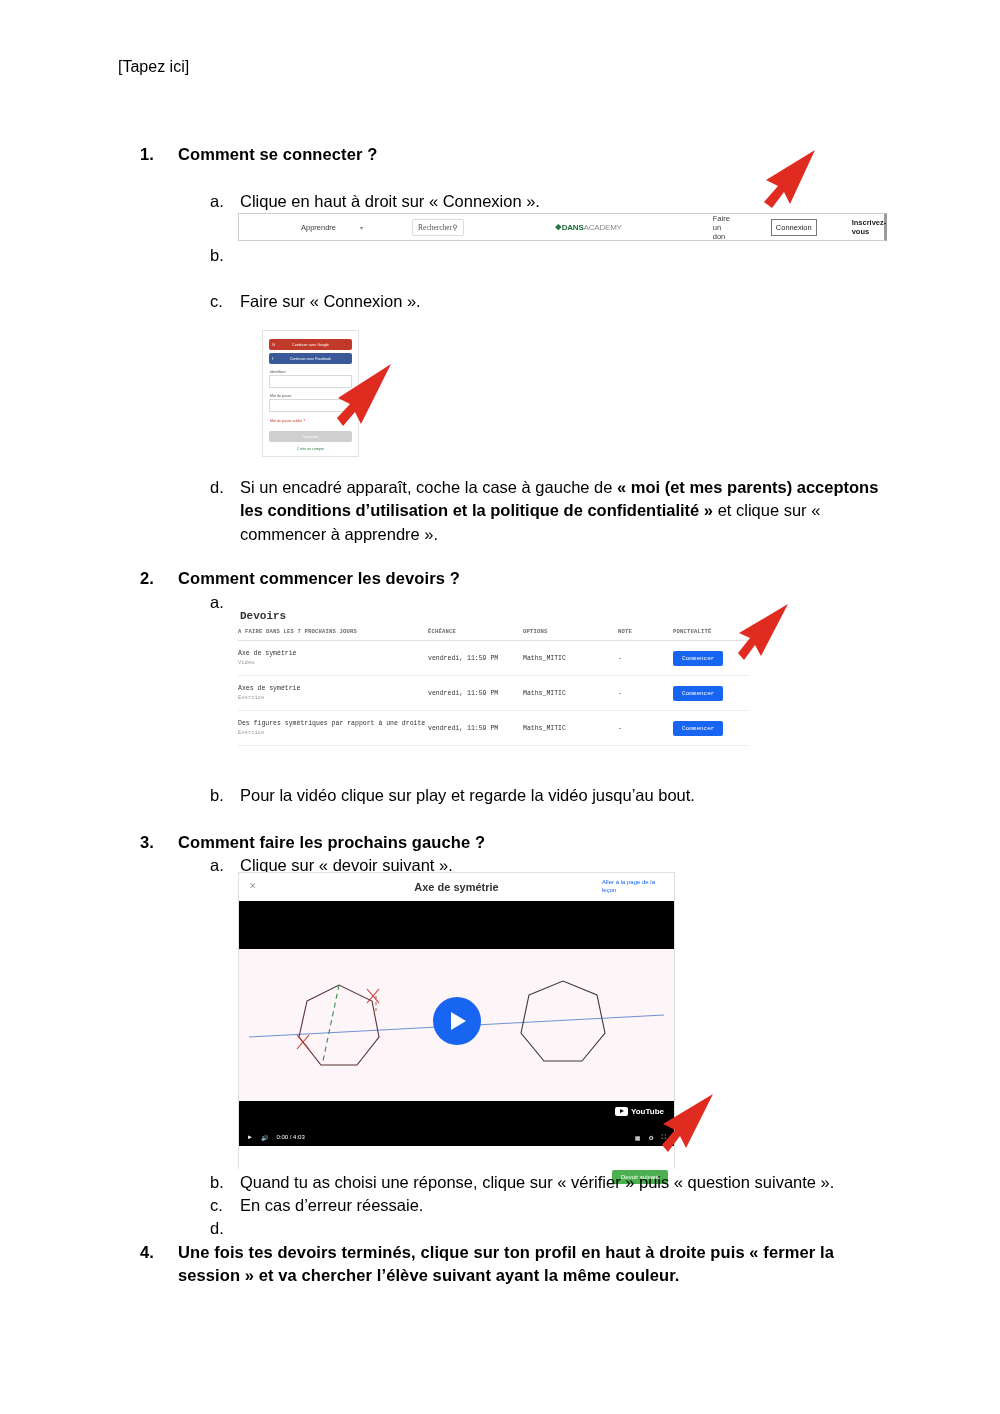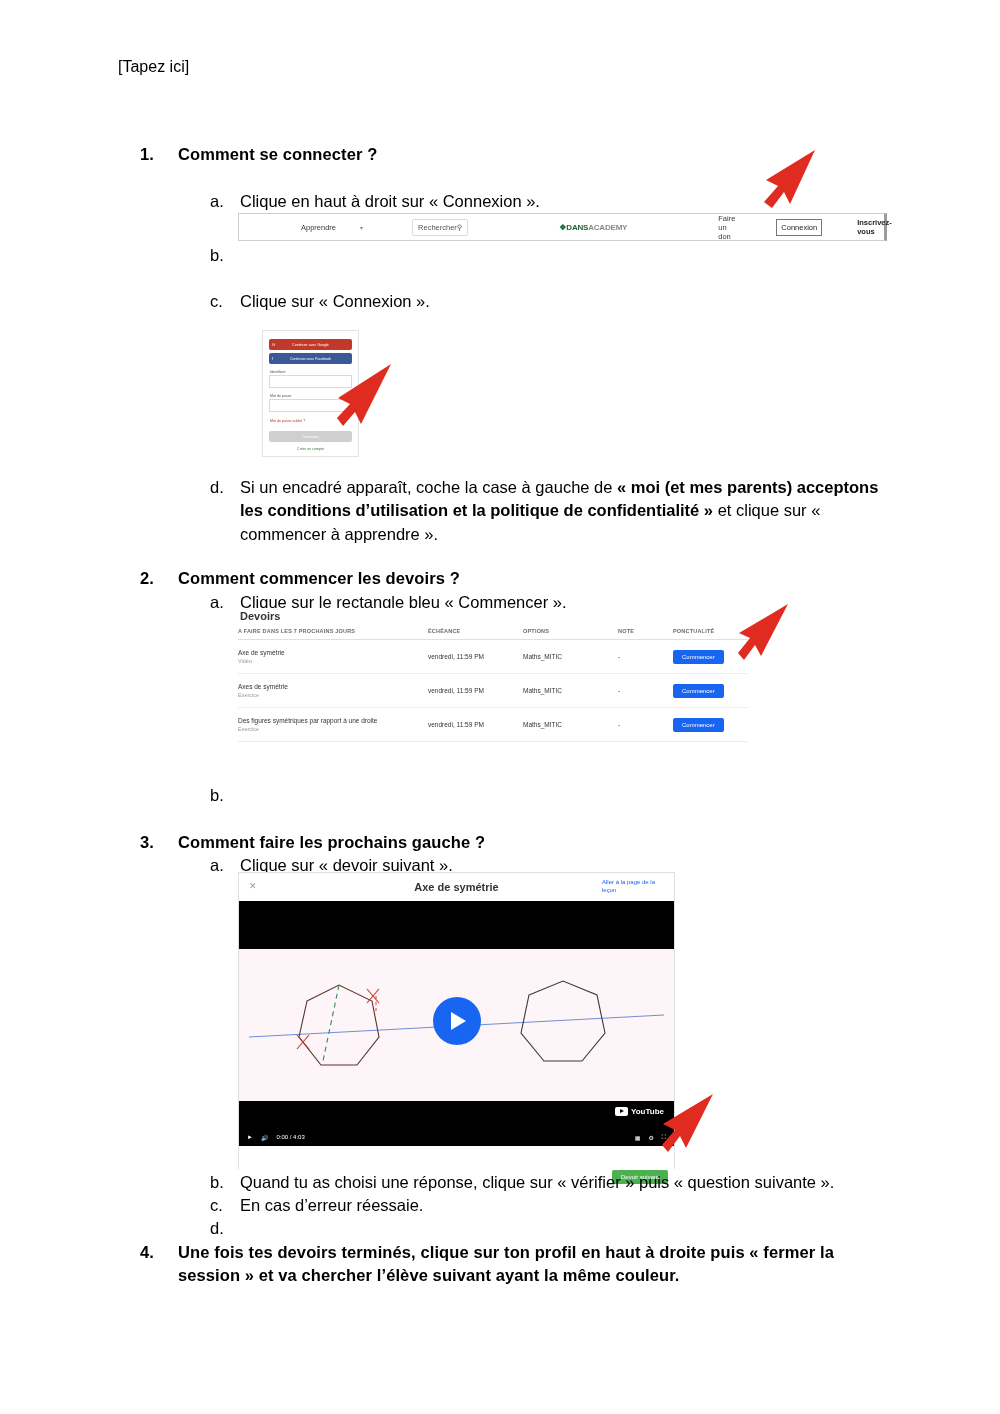--- a/index.html
+++ b/index.html
@@ -31,24 +31,24 @@
     left:238px;top:213px;width:645px;height:26px;
     border:1px solid #cfcfcf;border-right:3px solid #9b9b9b;
     display:flex;align-items:center;font-size:7.5px;color:#3b3b3b;
     background:#fff;
     gap:21px;
   }
   .ka-nav .apprendre{margin-left:62px;}
   .ka-nav .caret{font-size:6px;margin-left:3px;color:#888;}
   .ka-nav .searchbox{
     margin-left:28px;width:100px;height:15px;border:1px solid #dcdcdc;border-radius:2px;
-    display:flex;align-items:center;justify-content:space-between;padding:0 5px;font-size:7.5px;color:#555;
+    display:flex;align-items:center;justify-content:space-between;padding:0 5px;font-size:7.5px;color:#555;font-family:Liberation Serif, serif;
   }
   .ka-nav .logo{margin-left:70px;font-weight:bold;font-size:8px;color:#1b6b3a;letter-spacing:-.2px;}
-  .ka-nav .logo .grey{color:#8a8a8a;font-weight:bold;}
+  .ka-nav .logo .grey{color:#8a8a8a;font-weight:normal;}
   .ka-nav .don{margin-left:70px;font-size:7.5px;color:#3b3b3b;}
   .ka-nav .connexion{
     margin-left:20px;font-size:7.5px;color:#222;border:1px solid #777;padding:3px 4px;
   }
   .ka-nav .inscris{margin-left:14px;font-size:7.5px;font-weight:bold;color:#222;}
 
   
   .login{
     left:262px;top:330px;width:95px;height:125px;
     border:1px solid #e3e3e3;background:#fff;
@@ -59,21 +59,21 @@
   .login .google{background:#c0392b;margin-top:8px;}
   .login .facebook{background:#3b5998;}
   .login .lbl{font-size:3.6px;color:#555;margin:6px 0 1px 7px;}
   .login .field{height:11px;margin:0 6px;border:1px solid #d9d9d9;background:#fff;}
   .login .forgot{font-size:3.6px;color:#c0392b;margin:7px 0 0 7px;}
   .login .submit{height:11px;margin:8px 6px 0 6px;background:#cfcfcf;border-radius:2px;
     font-size:3.6px;color:#fff;display:flex;align-items:center;justify-content:center;}
   .login .create{font-size:3.6px;color:#2f7d3a;text-align:center;margin-top:5px;}
 
   
-  .devoirs{left:238px;top:608px;width:510px;height:165px;background:#fff;}
+  .devoirs{left:238px;top:608px;width:510px;height:165px;background:#fff;font-family:Liberation Mono, monospace;}
   .devoirs .title{font-size:11px;font-weight:bold;color:#333;margin:2px 0 6px 2px;}
   .devoirs table{width:100%;border-collapse:collapse;}
   .devoirs th{
     font-size:5.5px;font-weight:bold;color:#6b6b6b;text-align:left;
     border-bottom:1px solid #e0e0e0;padding:0 0 5px 0;letter-spacing:.2px;
   }
   .devoirs td{font-size:6.5px;color:#333;border-bottom:1px solid #ededed;padding:9px 0;vertical-align:middle;}
   .devoirs .sub{display:block;font-size:5.5px;color:#999;margin-top:2px;}
   .devoirs .c-ech{width:95px;}
   .devoirs .c-opt{width:95px;}
@@ -155,21 +155,21 @@
   <svg class="arrow" style="left:760px;top:146px;" width="60" height="72">
     <polygon points="55,4 30,58 24,46 12,62 4,56 18,40 6,34" fill="#e02b20"></polygon>
   </svg>
 
   <div class="lvl2" style="left:240px;top:244px;width:650px;line-height:1.42;">
     <span class="let">b.</span>
   </div>
 
   <div class="lvl2" style="left:240px;top:292px;width:640px;">
     <span class="let">c.</span>
-    <span>Clique sur « Connexion ».</span>
+    <span>Faire sur « Connexion ».</span>
   </div>
 
   <div class="shot login">
     <div class="btn google">
       <span class="g">G</span>
       <span>Continuer avec Google</span>
     </div>
     <div class="btn facebook">
       <span class="g">f</span>
       <span>Continuer avec Facebook</span>
@@ -192,21 +192,20 @@
     <span>Si un encadré apparaît, coche la case à gauche de </span><b>« moi (et mes parents) acceptons les conditions d’utilisation et la politique de confidentialité »</b><span> et clique sur « commencer à apprendre ».</span>
   </div>
 
   <div class="lvl1" style="left:178px;top:569px;width:600px;">
     <span class="num">2.</span>
     <span>Comment commencer les devoirs ?</span>
   </div>
 
   <div class="lvl2" style="left:240px;top:593px;width:640px;">
     <span class="let">a.</span>
-    <span>Clique sur le rectangle bleu « Commencer ».</span>
   </div>
 
   <div class="shot devoirs">
     <div class="title">Devoirs</div>
     <table>
       <thead>
         <tr>
           <th>A FAIRE DANS LES 7 PROCHAINS JOURS</th>
           <th class="c-ech">ÉCHÉANCE</th>
           <th class="c-opt">OPTIONS</th>
@@ -248,20 +247,21 @@
       </tbody>
     </table>
   </div>
 
   <svg class="arrow" style="left:735px;top:600px;" width="58" height="70">
     <polygon points="53,4 26,56 20,45 9,60 3,53 15,38 4,33" fill="#e02b20"></polygon>
   </svg>
 
   <div class="lvl2" style="left:240px;top:786px;width:650px;">
     <span class="let">b.</span>
+    <span>Pour la vidéo clique sur play et regarde la vidéo jusqu’au bout.</span>
   </div>
 
   <div class="lvl1" style="left:178px;top:833px;width:600px;">
     <span class="num">3.</span>
     <span>Comment faire les prochains gauche ?</span>
   </div>
 
   <div class="lvl2" style="left:240px;top:856px;width:640px;">
     <span class="let">a.</span>
     <span>Clique sur « devoir suivant ».</span>

